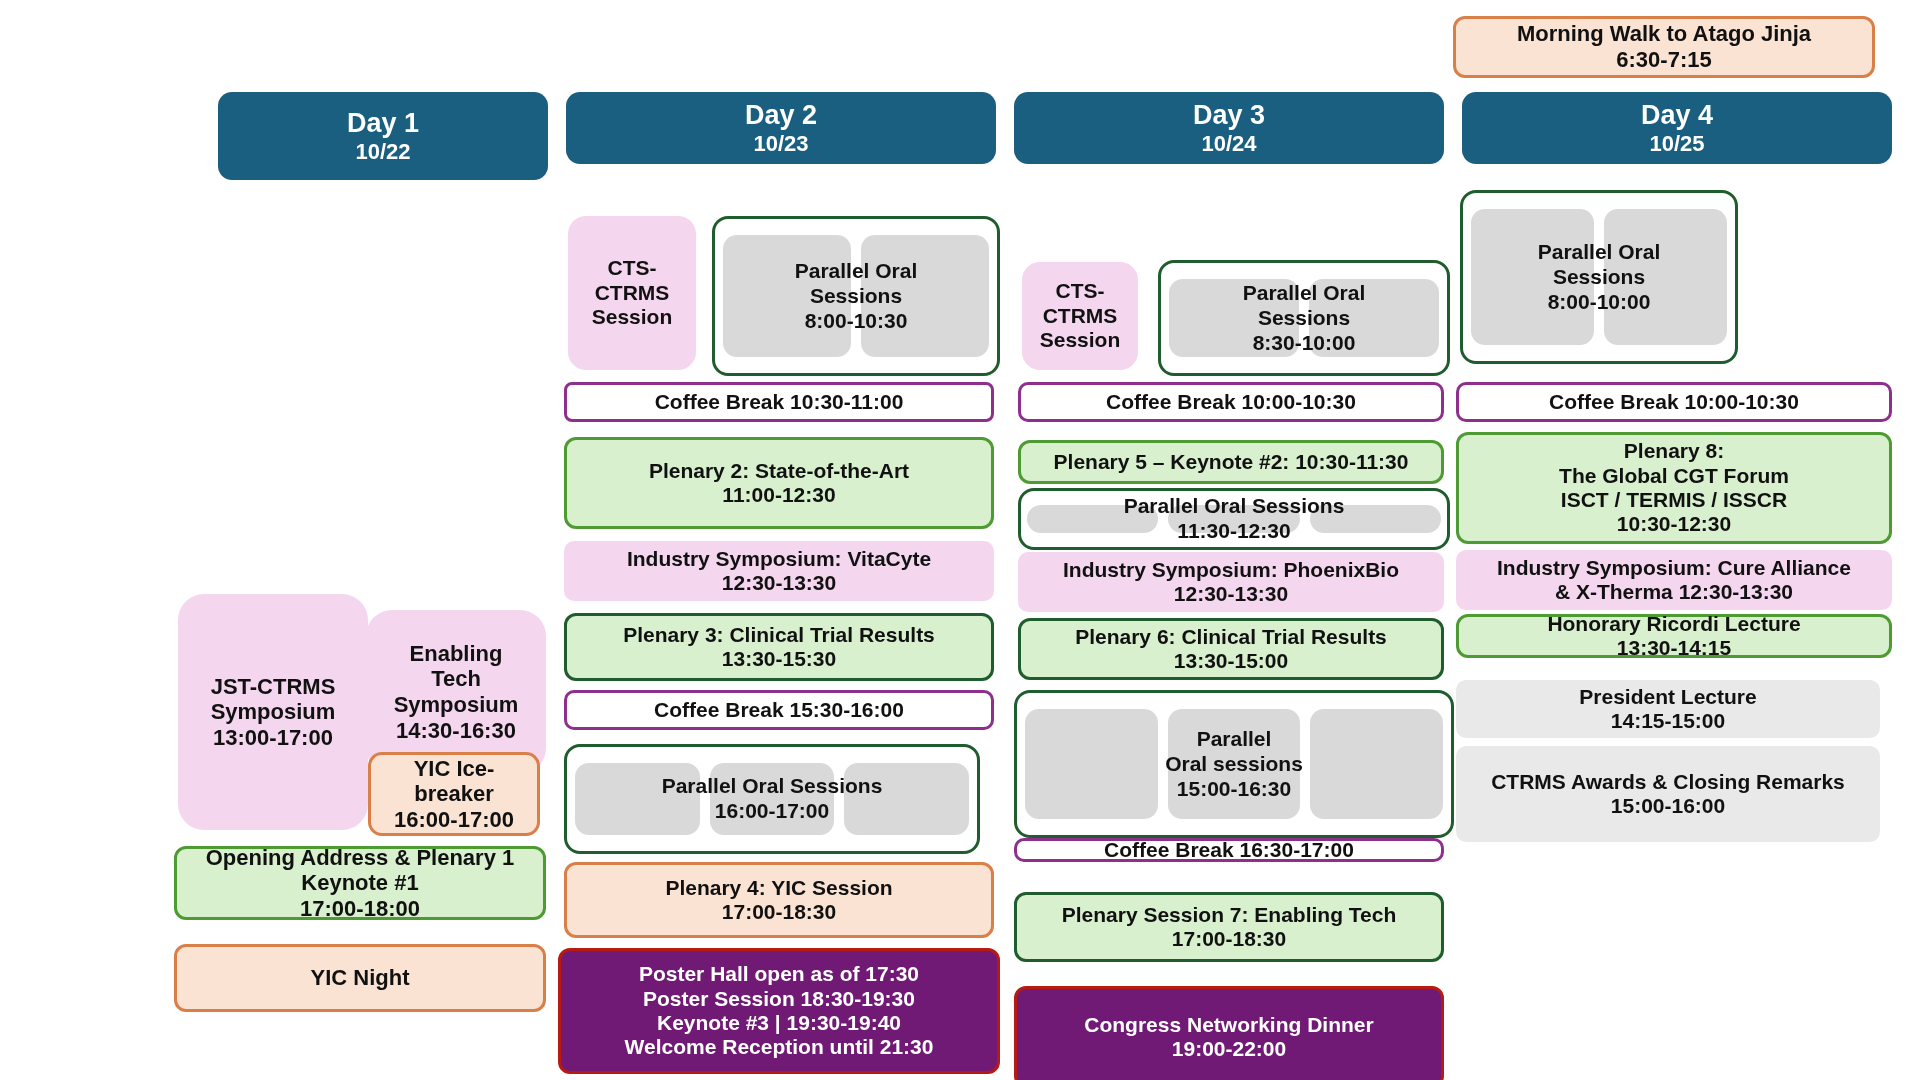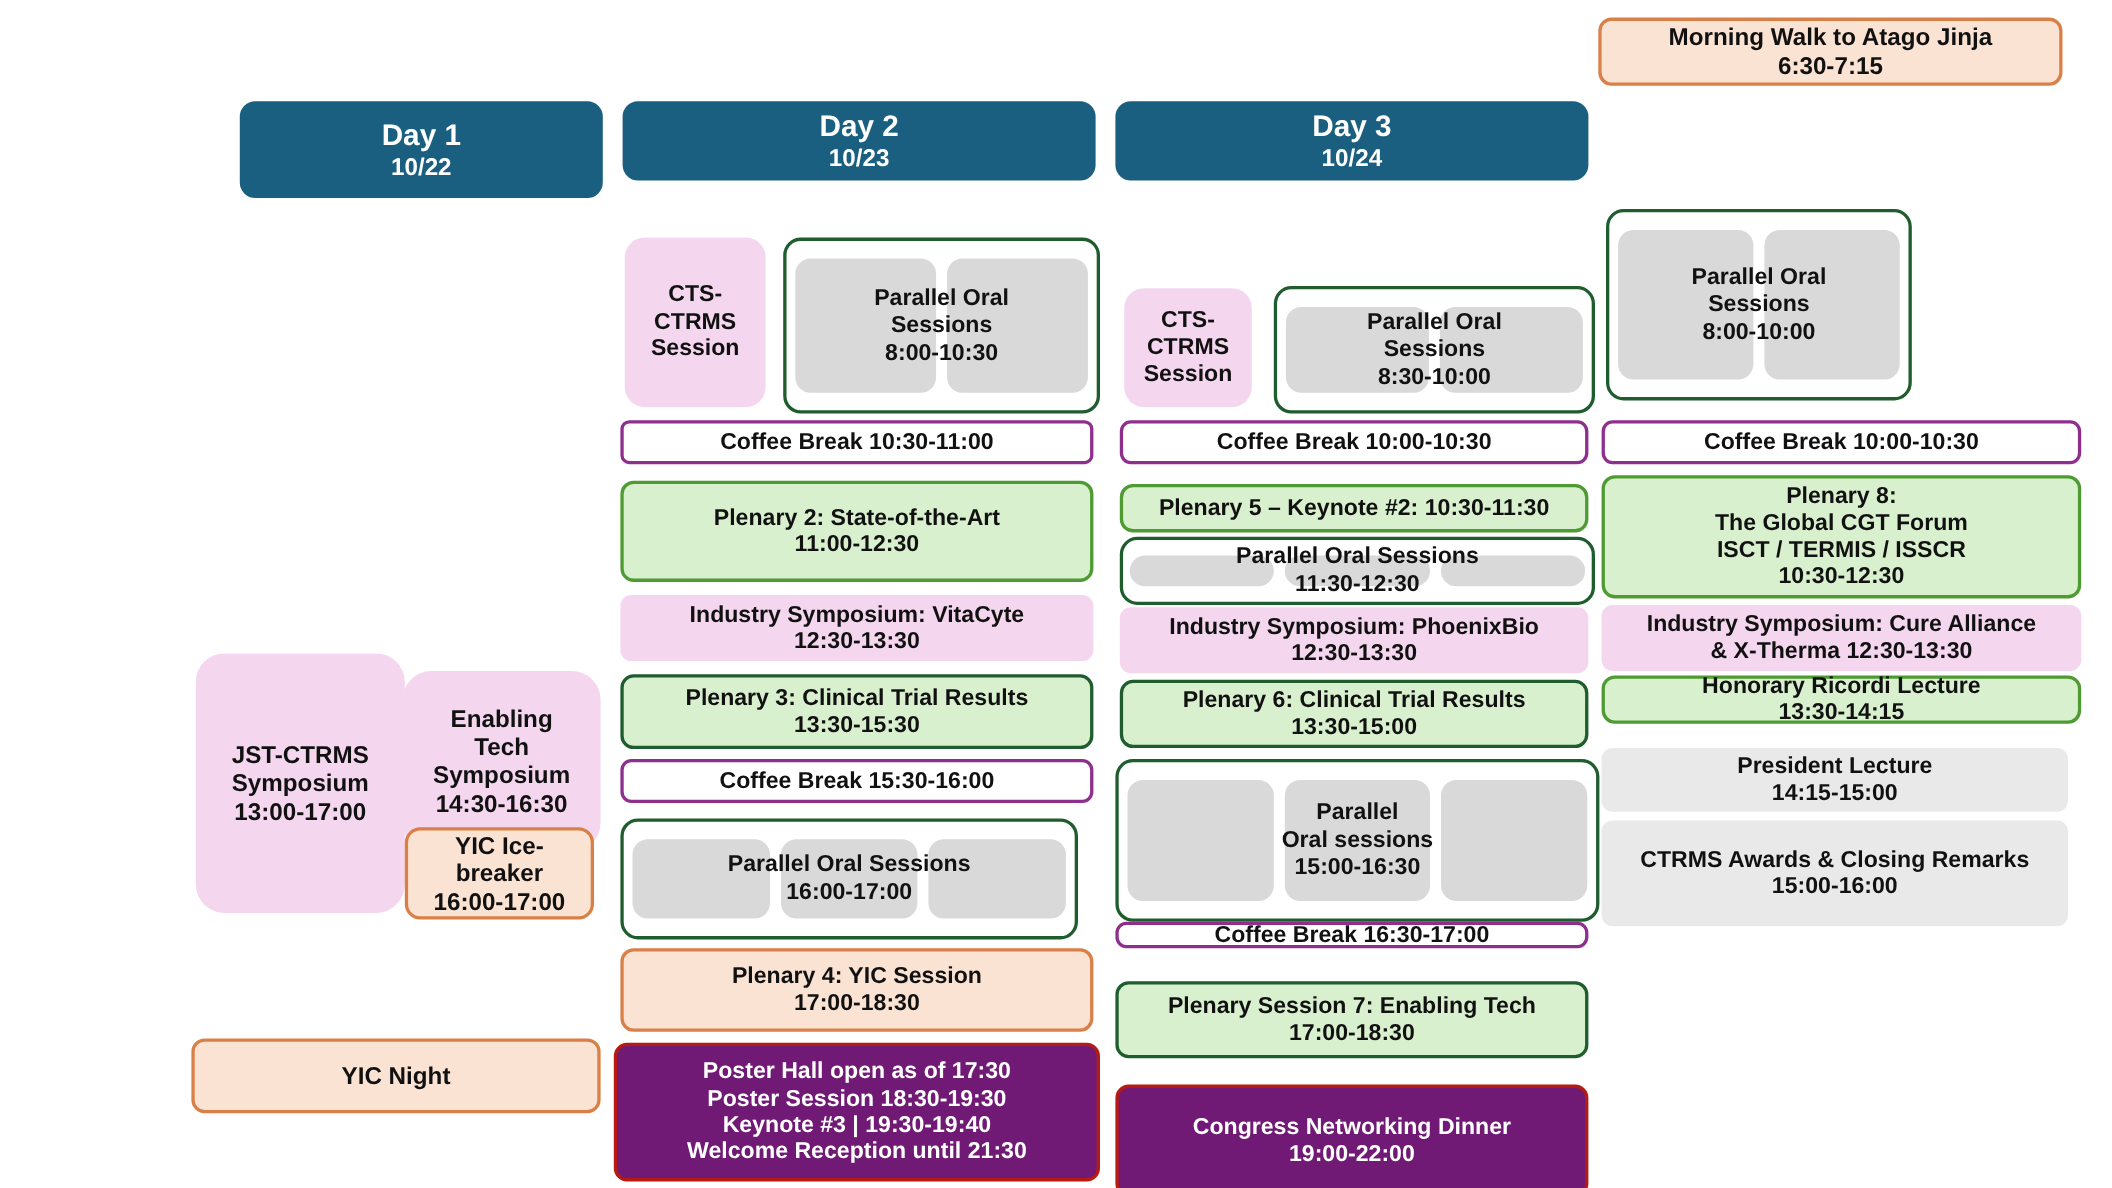--- a/index.html
+++ b/index.html
@@ -82,34 +82,41 @@
     <div class="d-date">10/22</div>
   </div>
   <div class="blk day-head" style="left:566px;top:92px;width:430px;height:72px;">
     <div class="d-name">Day 2</div>
     <div class="d-date">10/23</div>
   </div>
   <div class="blk day-head" style="left:1014px;top:92px;width:430px;height:72px;">
     <div class="d-name">Day 3</div>
     <div class="d-date">10/24</div>
   </div>
+  <div class="blk day-head" style="left:1462px;top:92px;width:430px;height:72px;">
+    <div class="d-name">Day 4</div>
+    <div class="d-date">10/25</div>
+  </div>
 
   <div class="blk pink" style="left:178px;top:594px;width:190px;height:236px;font-size:22px;border-radius:26px;">JST-CTRMS
 Symposium
 13:00-17:00</div>
 
   <div class="blk pink" style="left:366px;top:610px;width:180px;height:164px;font-size:22px;border-radius:26px;">Enabling
 Tech
 Symposium
 14:30-16:30</div>
 
   <div class="blk peach" style="left:368px;top:752px;width:172px;height:84px;font-size:22px;border-radius:14px;">YIC Ice-
 breaker
 16:00-17:00</div>
 
+  <div class="blk green" style="left:174px;top:846px;width:372px;height:74px;font-size:22px;">Opening Address &amp; Plenary 1
+Keynote #1
+17:00-18:00</div>
 
   <div class="blk peach" style="left:174px;top:944px;width:372px;height:68px;font-size:22px;">YIC Night</div>
 
   <div class="blk pink" style="left:568px;top:216px;width:128px;height:154px;font-size:21px;border-radius:18px;">CTS-
 CTRMS
 Session</div>
 
   <div class="parallel-wrap" style="position:absolute;left:712px;top:216px;width:282px;height:154px;">
     <div class="pcols">
       <i></i>

